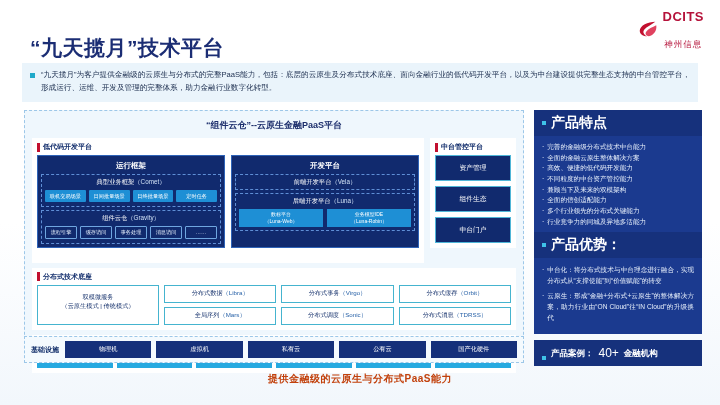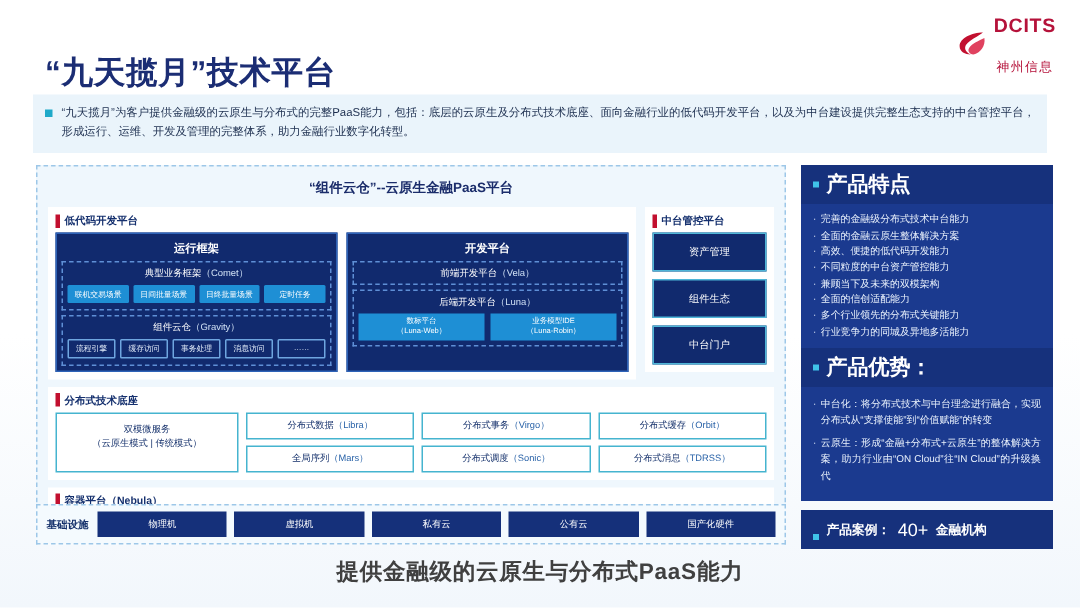--- a/index.html
+++ b/index.html
@@ -110,21 +110,21 @@
   .sec-tick {
     width: 3px; height: 9px;
     background: #c2102f;
     flex: 0 0 auto;
   }
 
   .row-top { display: flex; gap: 6px; align-items: flex-start; }
   .col-left {
     flex: 1;
     background: #ffffff;
-    padding: 4px 5px 5px 5px;
+    padding: 4px 5px 15px 5px;
     box-sizing: border-box;
   }
   .col-right {
     width: 86px;
     background: #ffffff;
     padding: 4px 5px 5px 5px;
     box-sizing: border-box;
   }
 
   .panes { display: flex; gap: 6px; }
@@ -352,23 +352,23 @@
   }
   .case-num { font-size: 12px; font-weight: normal; }
 
   
   .footer {
     position: absolute;
     left: 0;
     top: 372px;
     width: 720px;
     text-align: center;
-    font-size: 15px;
-    font-weight: bold;
-    color: #404040;
+    font-size: 10px;
+    font-weight: bold;
+    color: #c2410c;
     letter-spacing: 0.5px;
   }
 </style>
 </head>
 <body>
 
 <div class="logo">
   <svg class="logo-mark" viewBox="0 0 24 24">
     <path d="M20 4 C12 4, 3 8, 3 14 C3 18, 7 20, 11 20 C7 18, 6 15, 8 12.5 C10.5 9.5, 16 7, 20 4 Z" fill="#c2102f"></path>
     <path d="M21 8 C17 10, 12 12, 10 15 C8.5 17.2, 10 19.5, 13 20 C18 19, 22 14, 21 8 Z" fill="#e0425f"></path>

